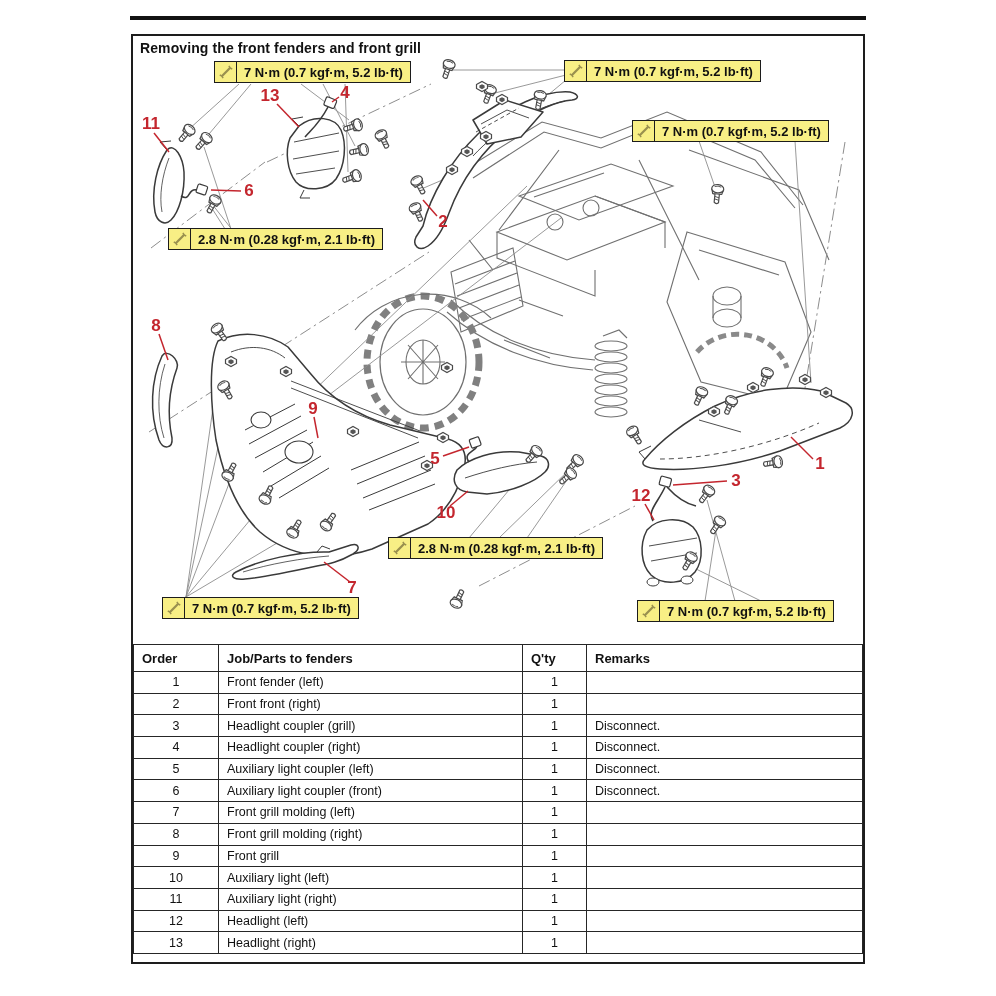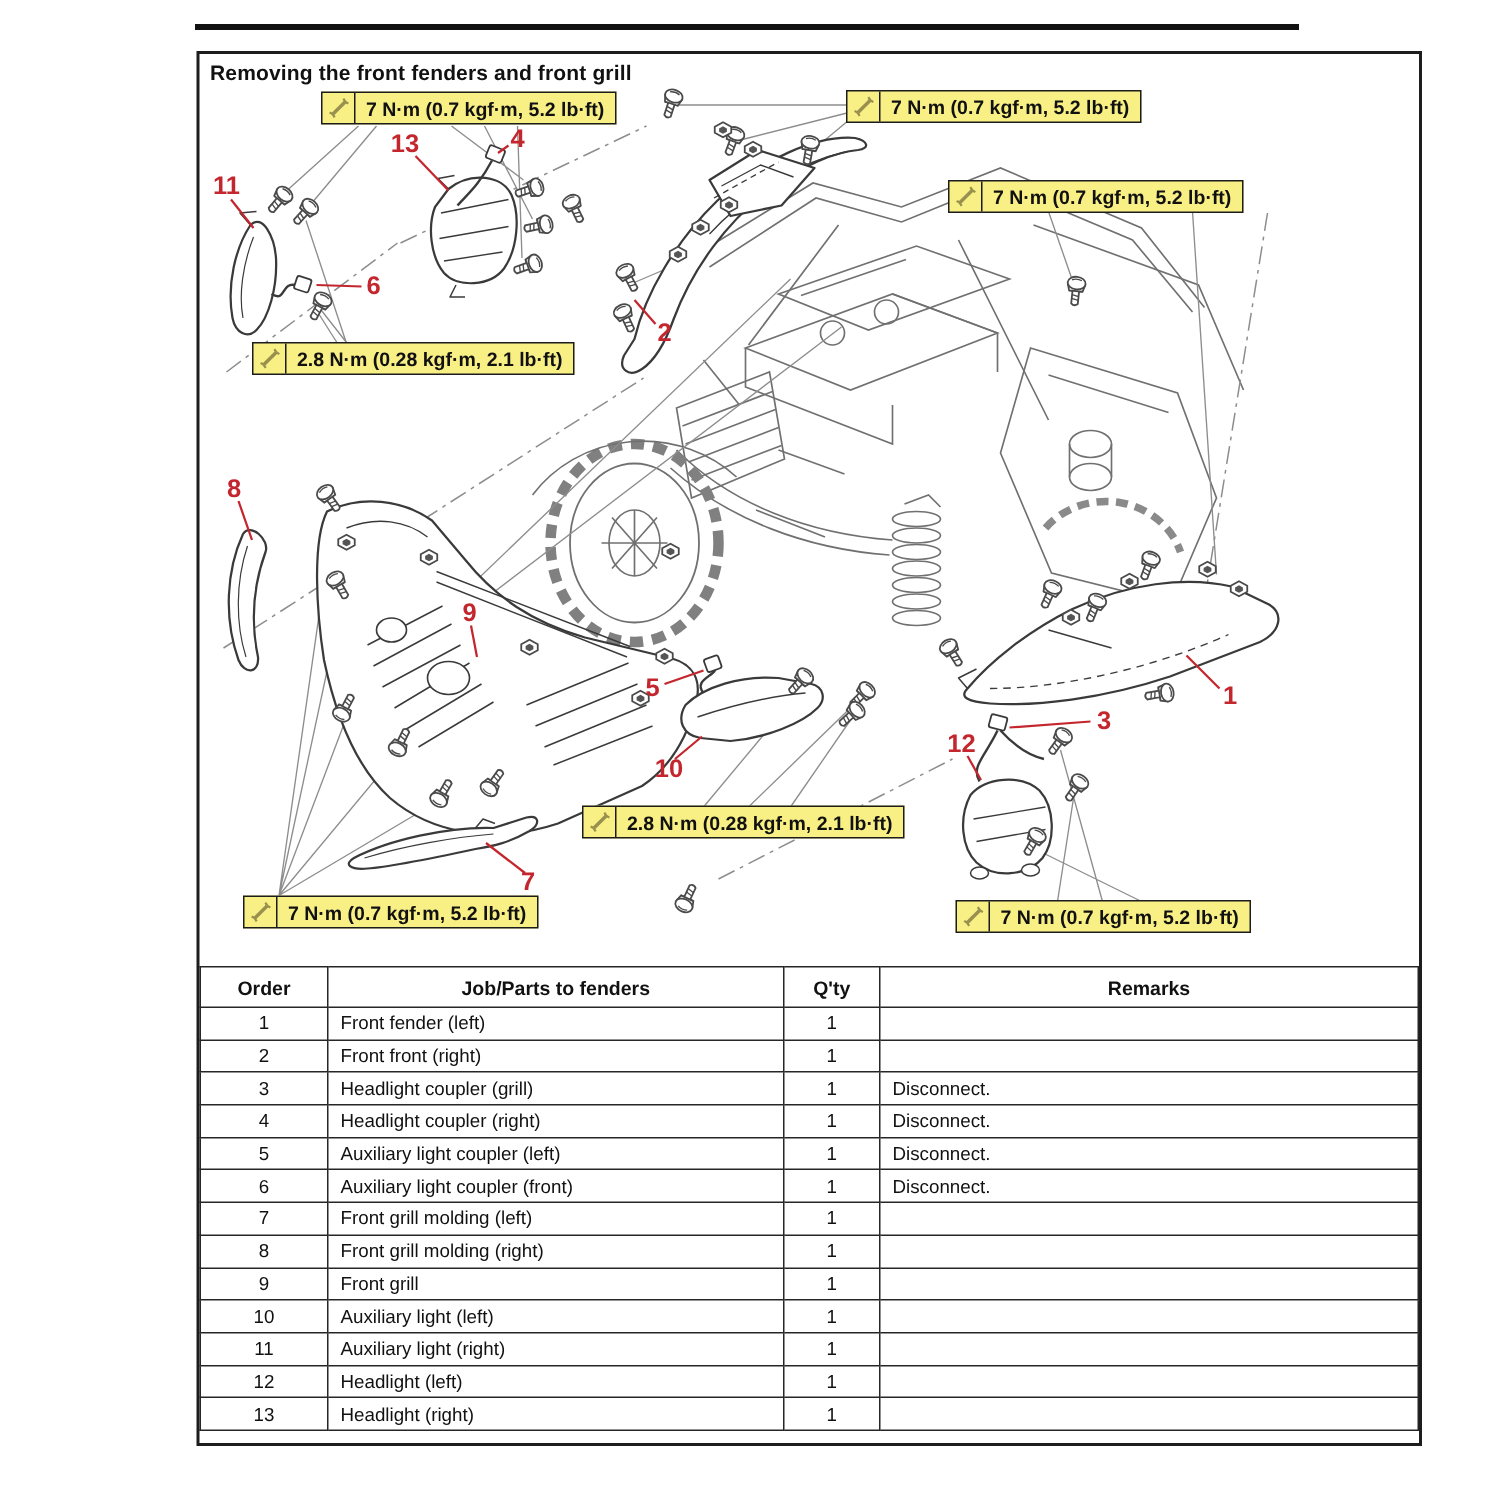--- a/index.html
+++ b/index.html
@@ -2,21 +2,21 @@
 <html><head>
 <meta charset="utf-8">
 <style>
   html,body{margin:0;padding:0;}
   body{
     width:996px;height:996px;position:relative;background:#ffffff;
     font-family:"Liberation Sans", sans-serif;overflow:hidden;color:#111;
   }
   .top-rule{position:absolute;left:130px;top:16px;width:736px;height:4px;background:#121212;}
   .content-box{
-    position:absolute;left:131px;top:34px;width:817px;height:930px;
+    position:absolute;left:131px;top:34px;width:734px;height:930px;
     border:2px solid #1d1d1d;box-sizing:border-box;
   }
   .title{
     position:absolute;left:7px;top:4px;font-size:14px;font-weight:bold;letter-spacing:.1px;
   }
   .diagram-wrap{position:absolute;left:0;top:0;width:730px;height:608px;}
   svg.diagram{position:absolute;left:0;top:0;}
   
   .torque{
     position:absolute;display:inline-flex;align-items:stretch;height:22px;box-sizing:border-box;
@@ -25,21 +25,21 @@
   .torque .wrench{display:flex;align-items:center;justify-content:center;width:21px;border-right:1.5px solid #1c1c1c;}
   .torque .txt{display:flex;align-items:center;padding:0 7px;font-size:13px;font-weight:bold;white-space:nowrap;}
   
   .plabel{
     position:absolute;transform:translate(-50%,-50%);font-size:17px;font-weight:bold;color:#c4262e;z-index:2;
   }
   
   .parts-table{position:absolute;left:0;top:608px;width:100%;}
   table{border-collapse:collapse;width:100%;table-layout:fixed;}
   th,td{border:1.6px solid #262626;font-size:12.5px;padding:0 8px;white-space:nowrap;overflow:hidden;}
-  th{height:26px;font-weight:bold;text-align:center;font-size:13px;margin-top:16px;}
+  th{height:26px;font-weight:bold;text-align:left;font-size:13px;margin-top:16px;}
   td{height:20.7px;}
   td.c{text-align:center;padding:0;}
 </style>
 </head>
 <body>
 
 <div class="top-rule"></div>
 
 <div class="content-box">
   <div class="diagram-wrap">

